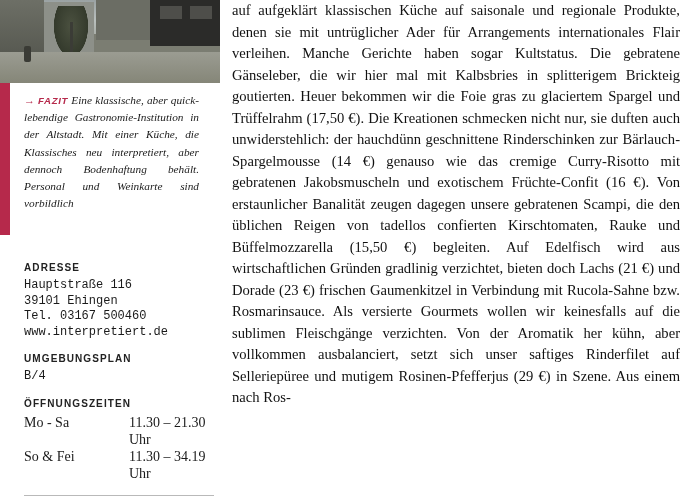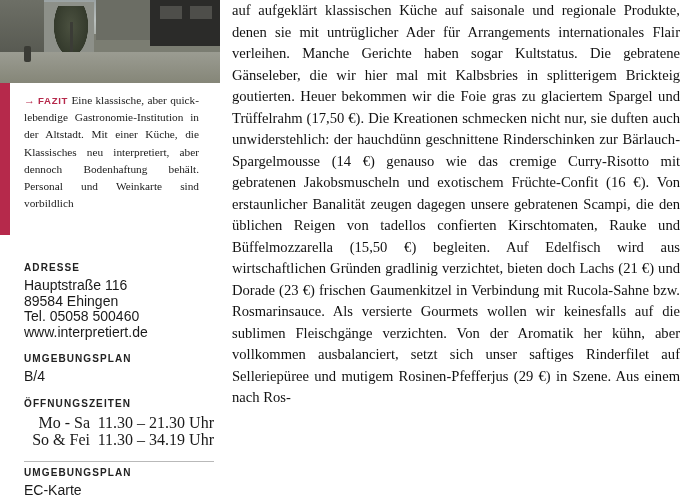--- a/index.html
+++ b/index.html
@@ -95,20 +95,21 @@
     left: 24px; top: 46px; width: 7px; height: 16px;
     background: #3a3b35;
     border-radius: 2px;
   }
 
   .fazit-block {
     position: absolute;
     left: 0;
     top: 83px;
     width: 220px;
+    font-style: italic;
   }
   .fazit-bar {
     position: absolute;
     left: 0;
     top: 0;
     width: 10px;
     height: 152px;
     background: #b6294b;
   }
   .fazit-text {
@@ -148,35 +149,34 @@
     margin: 0 0 5px 0;
     font-size: 10px;
     letter-spacing: 1.1px;
     font-weight: bold;
     color: #222;
   }
   .info .sec {
     margin-bottom: 13px;
   }
   .info .line {
-    font-family: Liberation Sans, sans-serif;
-    font-size: 14px;
+    font-family: Liberation Mono, monospace;
+    font-size: 12px;
     line-height: 15.5px;
     color: #1a1a1a;
   }
   .hours-row {
     display: flex;
     font-family: "Liberation Serif", serif;
-    font-size: 16px;
+    font-size: 14px;
     line-height: 17px;
     color: #1a1a1a;
-    text-align: right;
   }
   .hours-row .d { width: 66px; }
-  .hours-row .t { flex: 1; }
+  .hours-row .t { flex: 1; margin-left: 39px; }
   .hr {
     width: 190px;
     height: 1px;
     background: #b9b9b9;
     margin: 3px 0 5px 0;
   }
 
   
   .right-col {
     position: absolute;
@@ -232,22 +232,22 @@
       <div class="fazit-text">
         <span class="fazit-arrow">→</span><span class="fazit-label">FAZIT</span><span> Eine klassische, aber quick-lebendige Gastronomie-Institution in der Altstadt. Mit einer Küche, die Klassisches neu interpretiert, aber dennoch Bodenhaftung behält. Personal und Weinkarte sind vorbildlich</span>
       </div>
     </div>
 
     <div class="info">
 
       <div class="sec">
         <h4>ADRESSE</h4>
         <div class="line">Hauptstraße 116</div>
-        <div class="line">89584 Ehingen</div>
-        <div class="line">Tel. 05058 500460</div>
+        <div class="line">39101 Ehingen</div>
+        <div class="line">Tel. 03167 500460</div>
         <div class="line">www.interpretiert.de</div>
       </div>
 
       <div class="sec">
         <h4>UMGEBUNGSPLAN</h4>
         <div class="line">B/4</div>
       </div>
 
       <div class="sec">
         <h4>ÖFFNUNGSZEITEN</h4>

